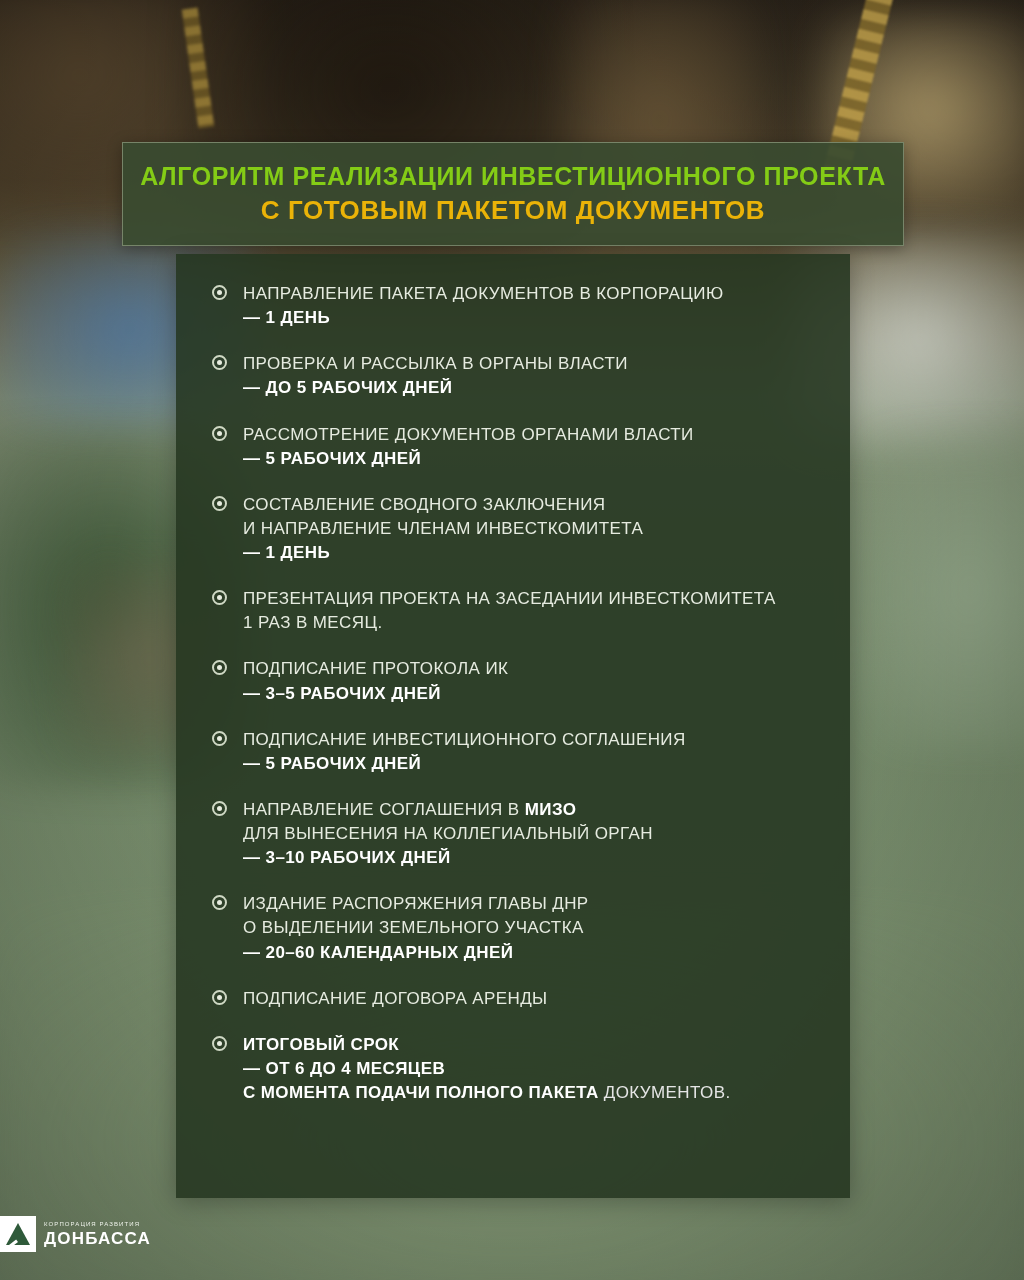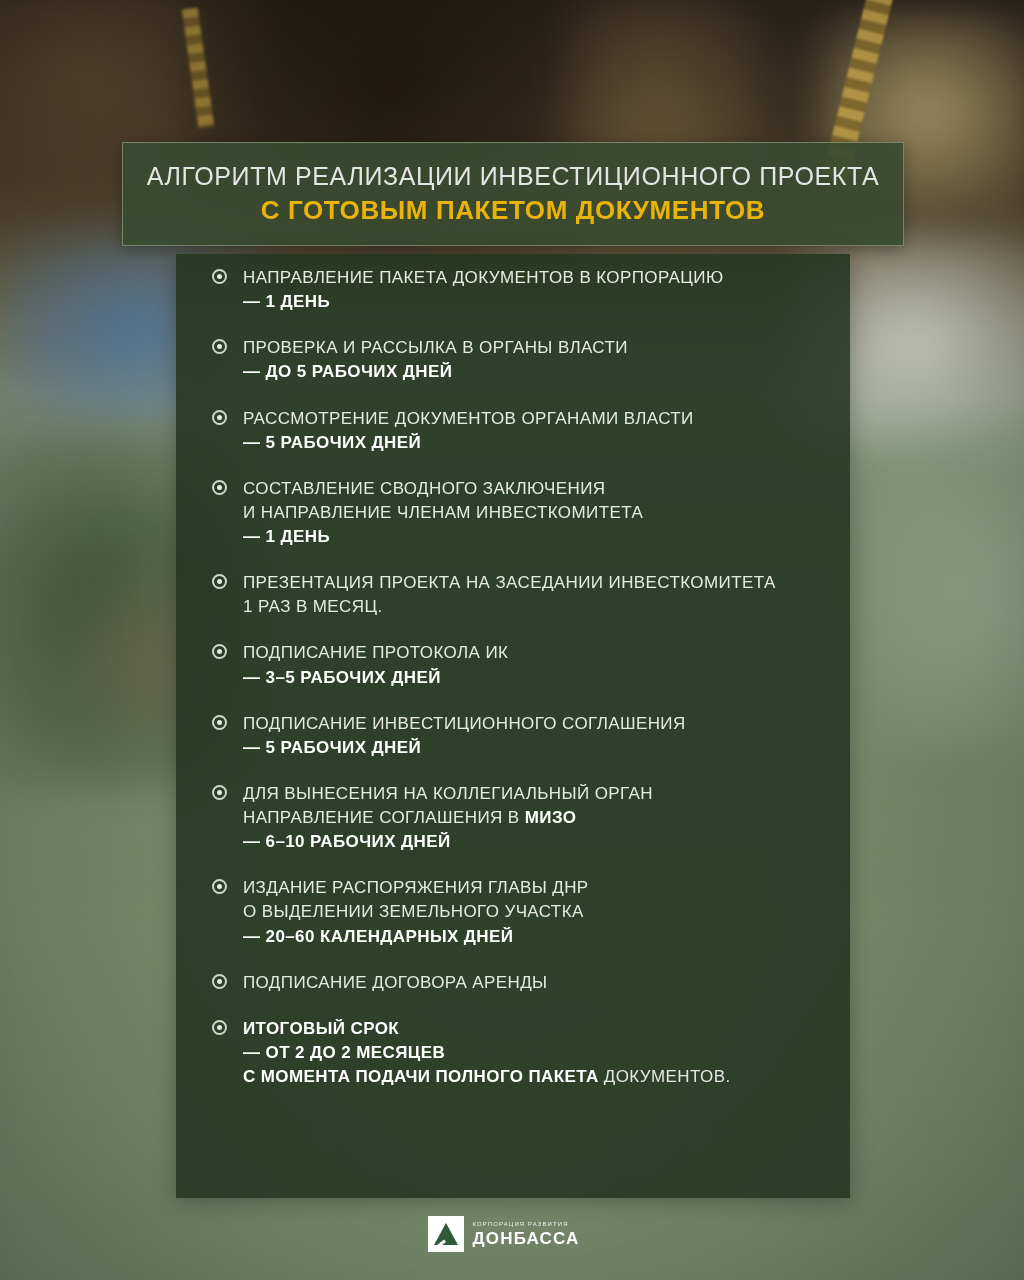--- a/index.html
+++ b/index.html
@@ -109,24 +109,24 @@
     background: rgba(58,75,48,0.92);
     border: 1px solid rgba(168,180,152,0.55);
     box-shadow: 0 3px 14px rgba(0,0,0,0.30);
     display: flex;
     flex-direction: column;
     align-items: center;
     justify-content: center;
     box-sizing: border-box;
   }
   .title-line1 {
-    color: #e5e5e5;
+    color: #84cc16;
     font-size: 25px;
     letter-spacing: 0.6px;
-    font-weight: 400;
+    font-weight: 700;
     text-align: center;
     line-height: 1.15;
   }
   .title-line2 {
     color: #eab308;
     font-size: 26px;
     font-weight: 700;
     letter-spacing: 0.6px;
     text-align: center;
     line-height: 1.15;
@@ -136,21 +136,21 @@
   
   .panel {
     position: absolute;
     left: 176px;
     top: 254px;
     width: 674px;
     height: 944px;
     background: rgba(36,54,32,0.88);
     box-shadow: 0 4px 22px rgba(0,0,0,0.28);
     box-sizing: border-box;
-    padding: 12px 30px 22px 36px;
+    padding: 28px 30px 22px 36px;
   }
   .steps {
     list-style: none;
     margin: 0;
     padding: 0;
   }
   .step {
     display: flex;
     align-items: flex-start;
     margin-bottom: 22px;
@@ -198,21 +198,20 @@
   .ln .b { font-weight: 700; }
   .ln.norm { font-weight: 400; }
 
   
   .logo {
     position: absolute;
     left: 0;
     right: 16px;
     top: 1216px;
     display: flex;
-    justify-content: center;
     align-items: center;
   }
   .logo-inner {
     display: flex;
     align-items: center;
     gap: 8px;
   }
   .logo-mark {
     width: 36px;
     height: 36px;
@@ -325,44 +324,44 @@
         <li class="step">
           <span class="bullet"></span>
           <div class="step-lines">
             <div class="ln norm">ПОДПИСАНИЕ ИНВЕСТИЦИОННОГО СОГЛАШЕНИЯ</div>
             <div class="ln bold">— 5 РАБОЧИХ ДНЕЙ</div>
           </div>
         </li>
         <li class="step">
           <span class="bullet"></span>
           <div class="step-lines">
+            <div class="ln norm">НАПРАВЛЕНИЕ СОГЛАШЕНИЯ В <span class="b">МИЗО</span></div>
             <div class="ln norm">ДЛЯ ВЫНЕСЕНИЯ НА КОЛЛЕГИАЛЬНЫЙ ОРГАН</div>
-            <div class="ln norm">НАПРАВЛЕНИЕ СОГЛАШЕНИЯ В <span class="b">МИЗО</span></div>
-            <div class="ln bold">— 6–10 РАБОЧИХ ДНЕЙ</div>
+            <div class="ln bold">— 3–10 РАБОЧИХ ДНЕЙ</div>
           </div>
         </li>
         <li class="step">
           <span class="bullet"></span>
           <div class="step-lines">
             <div class="ln norm">ИЗДАНИЕ РАСПОРЯЖЕНИЯ ГЛАВЫ ДНР</div>
             <div class="ln norm">О ВЫДЕЛЕНИИ ЗЕМЕЛЬНОГО УЧАСТКА</div>
             <div class="ln bold">— 20–60 КАЛЕНДАРНЫХ ДНЕЙ</div>
           </div>
         </li>
         <li class="step">
           <span class="bullet"></span>
           <div class="step-lines">
             <div class="ln norm">ПОДПИСАНИЕ ДОГОВОРА АРЕНДЫ</div>
           </div>
         </li>
         <li class="step">
           <span class="bullet"></span>
           <div class="step-lines">
             <div class="ln bold">ИТОГОВЫЙ СРОК</div>
-            <div class="ln bold">— ОТ 2 ДО 2 МЕСЯЦЕВ</div>
+            <div class="ln bold">— ОТ 6 ДО 4 МЕСЯЦЕВ</div>
             <div class="ln bold">С МОМЕНТА ПОДАЧИ ПОЛНОГО ПАКЕТА <span style="font-weight: 400; color: #e5e5e5;">ДОКУМЕНТОВ.</span></div>
           </div>
         </li>
       </ul>
   </div>
 
   <div class="logo">
     <div class="logo-inner">
       <div class="logo-mark"></div>
       <div class="logo-text">

